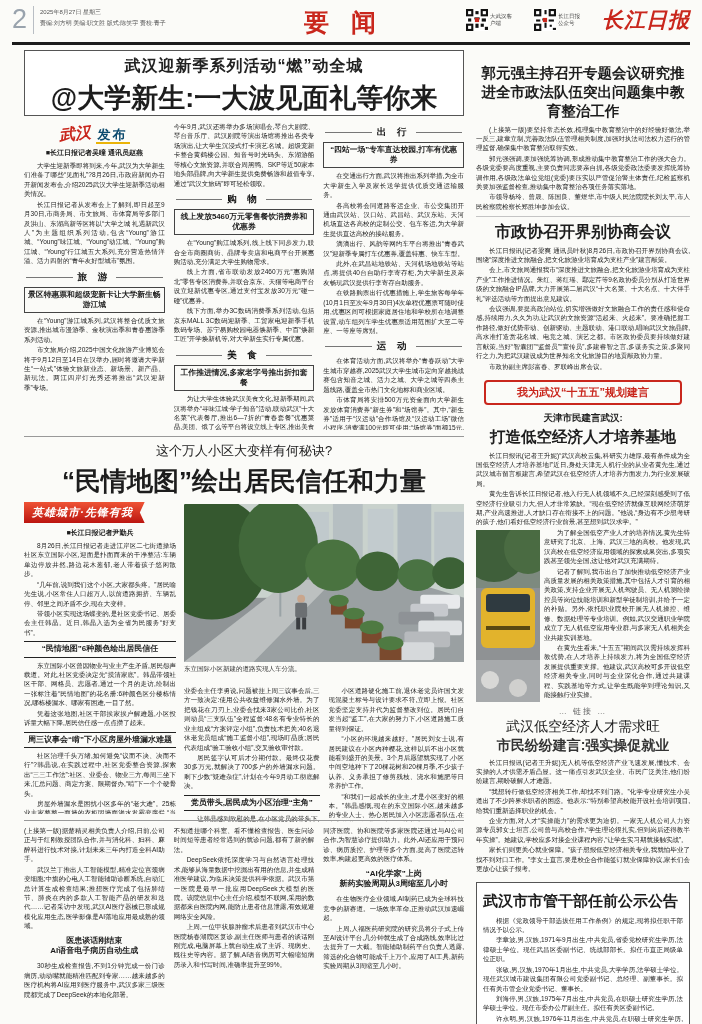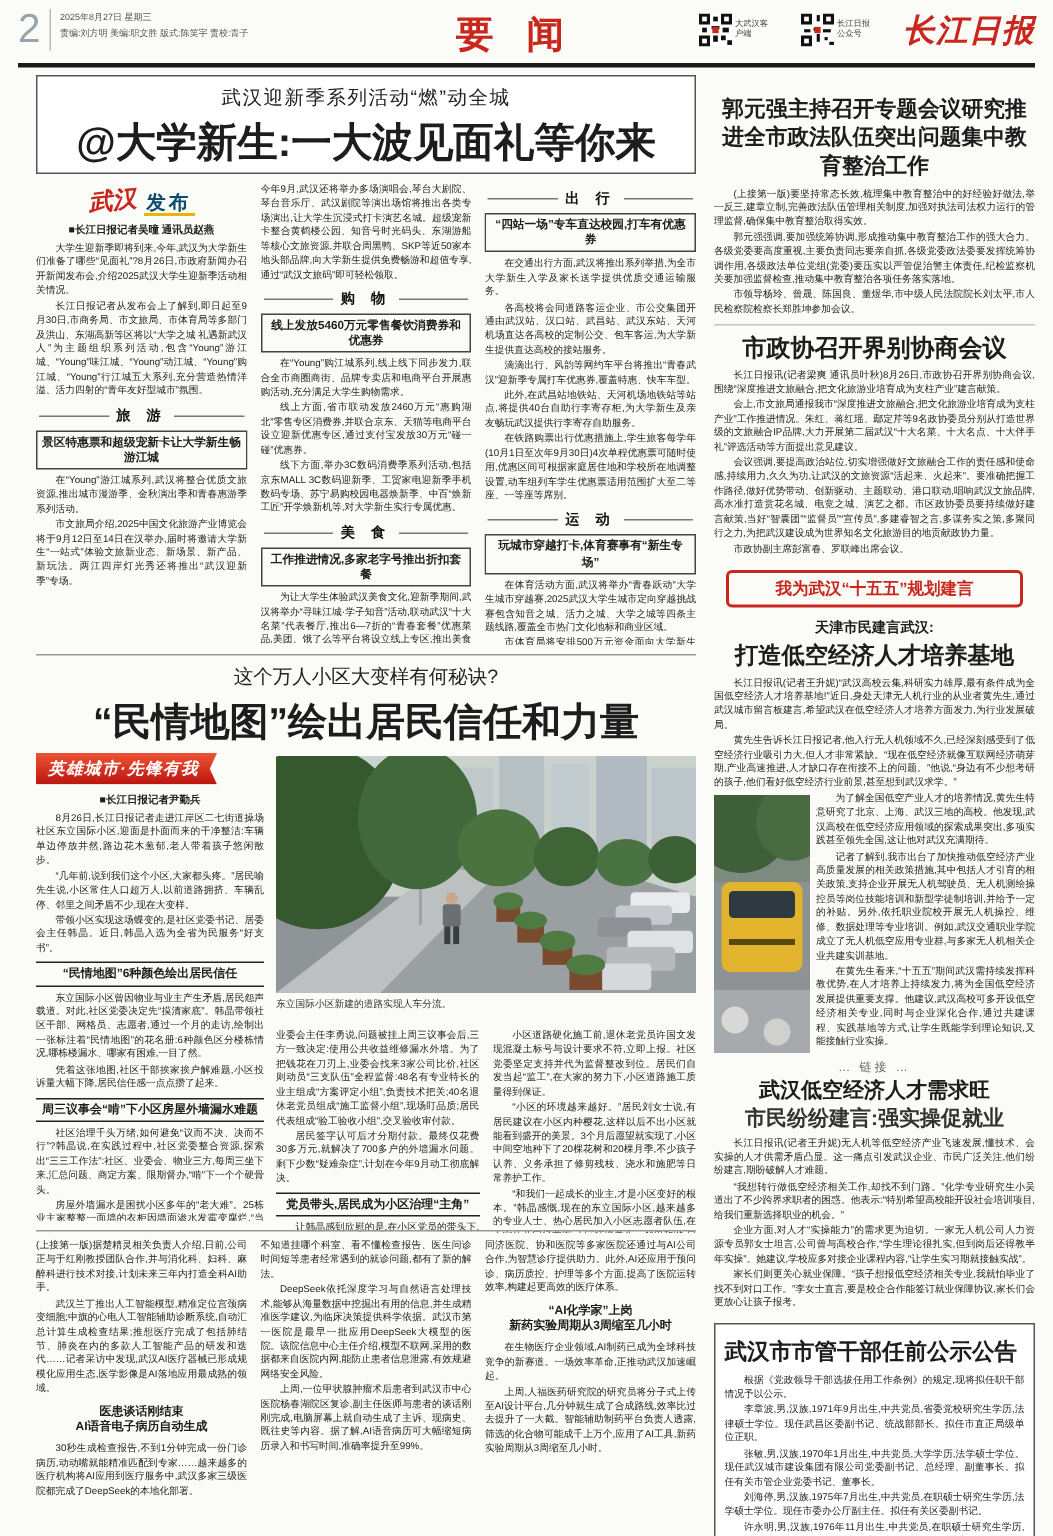--- a/index.html
+++ b/index.html
@@ -22,21 +22,21 @@
 
 .bt{font-size:6.5px;line-height:1.45;text-align:justify;color:#222;overflow:hidden}
 .bt p{text-indent:2em;margin-bottom:1px}
 .bt.cont p:first-child{text-indent:0}
 .byline{font-size:7px;font-weight:700;text-align:center;margin:3px 0}
 .sec{display:flex;align-items:center;gap:5px;font-size:9.5px;font-weight:700;letter-spacing:4px;margin:4px 2px 3px;color:#111;white-space:nowrap}
 .sec::before,.sec::after{content:"";flex:1;border-top:1px solid #777}
 .subbox{border:1px solid #444;padding:2px 3px;font-weight:700;font-size:7.8px;text-align:center;margin:2px 0 3px;line-height:1.3}
 
 .ts-box{position:absolute;top:50px;left:24px;width:440px;height:66px;border:1px solid #555;text-align:center;padding-top:5px;background:#fff}
-.ts-kicker{font-size:13px;font-weight:400;color:#222;letter-spacing:1px}
+.ts-kicker{font-size:16px;font-weight:700;color:#222;letter-spacing:1px}
 .ts-headline{font-size:27px;font-weight:900;letter-spacing:0;margin-top:3px;white-space:nowrap}
 .ts-body{position:absolute;top:122px;left:24px;width:440px;height:308px;display:flex;gap:9px;overflow:hidden}
 .ts-body .col{flex:1;overflow:hidden}
 .whfb{text-align:center;margin:2px 0 3px;position:relative}
 .whfb-a{color:#c9271d;font-weight:900;font-style:italic;font-size:16px;display:inline-block;transform:rotate(-6deg)}
 .whfb-b{color:#0c4a6e;font-weight:900;font-size:13px;letter-spacing:2px;border-bottom:2px solid #eab308;padding:0 2px}
 
 .rule-mid{position:absolute;top:436px;left:24px;width:440px;border-top:1px solid #999}
 .feat-head{position:absolute;top:442px;left:24px;width:440px;text-align:center}
 .feat-kicker{font-size:13px;color:#222}
@@ -59,21 +59,21 @@
 .rcol{position:absolute;top:64px;left:476px;width:214px;height:968px;overflow:hidden}
 .rh1{font-size:14.5px;font-weight:800;text-align:center;line-height:1.3;margin-bottom:4px}
 .rh2{font-size:16px;font-weight:800;text-align:center;margin:4px 0 3px;white-space:nowrap}
 .rdiv{border-top:1px solid #c4c4c4;margin:5px 0}
 .planbox{border:2px solid #c9271d;border-radius:4px;color:#c9271d;font-weight:800;font-size:11px;text-align:center;padding:3px 0;margin:6px 8px}
 .dk-kicker{font-size:9.5px;font-weight:700;text-align:center;margin-top:7px}
 .dk-headline{font-size:15.5px;font-weight:900;text-align:center;margin:2px 0 3px;white-space:nowrap}
 .sidephoto{float:left;width:64px;height:172px;margin:2px 4px 2px 0;background:#7d8a7f}
 .sidephoto svg{display:block;width:100%;height:100%}
 .linktag{font-size:8px;color:#666;text-align:center;margin-top:5px;letter-spacing:2px}
-.linkhead{font-size:14px;font-weight:700;text-align:center;margin-top:1px}
+.linkhead{font-size:14px;font-weight:400;text-align:center;margin-top:1px}
 .linksub{font-size:14px;font-weight:700;text-align:center;margin:1px 0 3px;color:#333}
 .notice{clear:both;border:1px solid #555;margin-top:7px;padding:6px 6px 4px;background:#fff;height:296px;overflow:hidden}
 .notice-title{font-size:15px;font-weight:900;text-align:left;margin:3px 0 5px;white-space:nowrap}
 </style>
 </head>
 <body>
 
 <div class="page">
 
   <header class="masthead">
@@ -180,21 +180,20 @@
       <div class="sec">出 行</div>
       <div class="subbox">“四站一场”专车直达校园,打车有优惠券</div>
       <div class="bt">
           <p>在交通出行方面,武汉将推出系列举措,为全市大学新生入学及家长送学提供优质交通运输服务。</p>
           <p>各高校将会同道路客运企业、市公交集团开通由武汉站、汉口站、武昌站、武汉东站、天河机场直达各高校的定制公交、包车客运,为大学新生提供直达高校的接站服务。</p>
           <p>滴滴出行、风韵等网约车平台将推出“青春武汉”迎新季专属打车优惠券,覆盖特惠、快车车型。</p>
           <p>此外,在武昌站地铁站、天河机场地铁站等站点,将提供40台自助行李寄存柜,为大学新生及亲友畅玩武汉提供行李寄存自助服务。</p>
           <p>在铁路购票出行优惠措施上,学生旅客每学年(10月1日至次年9月30日)4次单程优惠票可随时使用,优惠区间可根据家庭居住地和学校所在地调整设置,动车组列车学生优惠票适用范围扩大至二等座、一等座等席别。</p>
         </div>
       <div class="sec">运 动</div>
-      <div class="subbox">玩城市穿越打卡,体育赛事有“新生专场”</div>
       <div class="bt">
           <p>在体育活动方面,武汉将举办“青春跃动”大学生城市穿越赛,2025武汉大学生城市定向穿越挑战赛包含知音之城、活力之城、大学之城等四条主题线路,覆盖全市热门文化地标和商业区域。</p>
           <p>市体育局将安排500万元资金面向大学新生发放体育消费券“新生券”和“场馆券”。其中,“新生券”适用于“汉运动”合作场馆及“汉运动工场”微信小程序,消费满100元即可使用;“场馆券”面额15元,可在全市143家定点体育场馆通过“汉运动”平台小程序使用。</p>
         </div>
     </div>
   </section>
 
   <div class="rule-mid"></div>
 
   <section class="feat-head">

